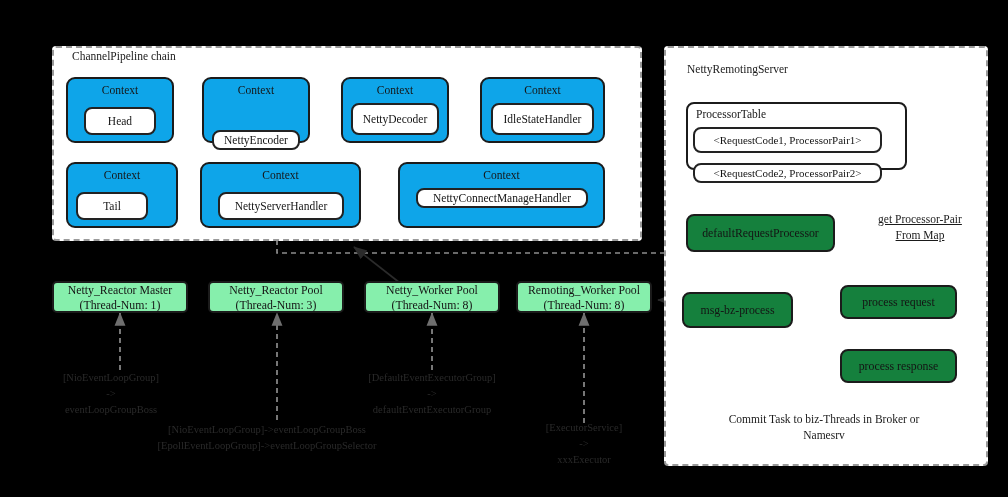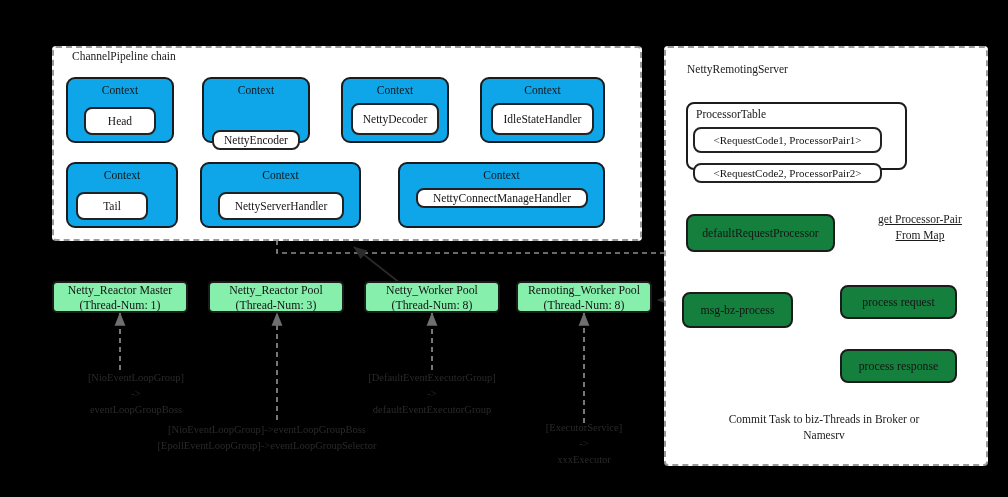--- a/index.html
+++ b/index.html
@@ -169,21 +169,21 @@
       <span>(Thread-Num: 8)</span>
     </span>
   </div>
   <div class="pool" style="left:516px;top:281px;width:136px;height:32px;">
     <span>
       <span>Remoting_Worker Pool</span><br>
       <span>(Thread-Num: 8)</span>
     </span>
   </div>
 
-  <div class="wirelabel" style="left:56px;top:370px;width:160px;">[NioEventLoopGroup]
+  <div class="wirelabel" style="left:31px;top:370px;width:160px;">[NioEventLoopGroup]
 -&gt;
 eventLoopGroupBoss</div>
   <div class="wirelabel" style="left:127px;top:422px;width:280px;">[NioEventLoopGroup]-&gt;eventLoopGroupBoss
 [EpollEventLoopGroup]-&gt;eventLoopGroupSelector</div>
   <div class="wirelabel" style="left:352px;top:370px;width:160px;">[DefaultEventExecutorGroup]
 -&gt;
 defaultEventExecutorGroup</div>
   <div class="wirelabel" style="left:512px;top:420px;width:144px;">[ExecutorService]
 -&gt;
 xxxExecutor</div>

